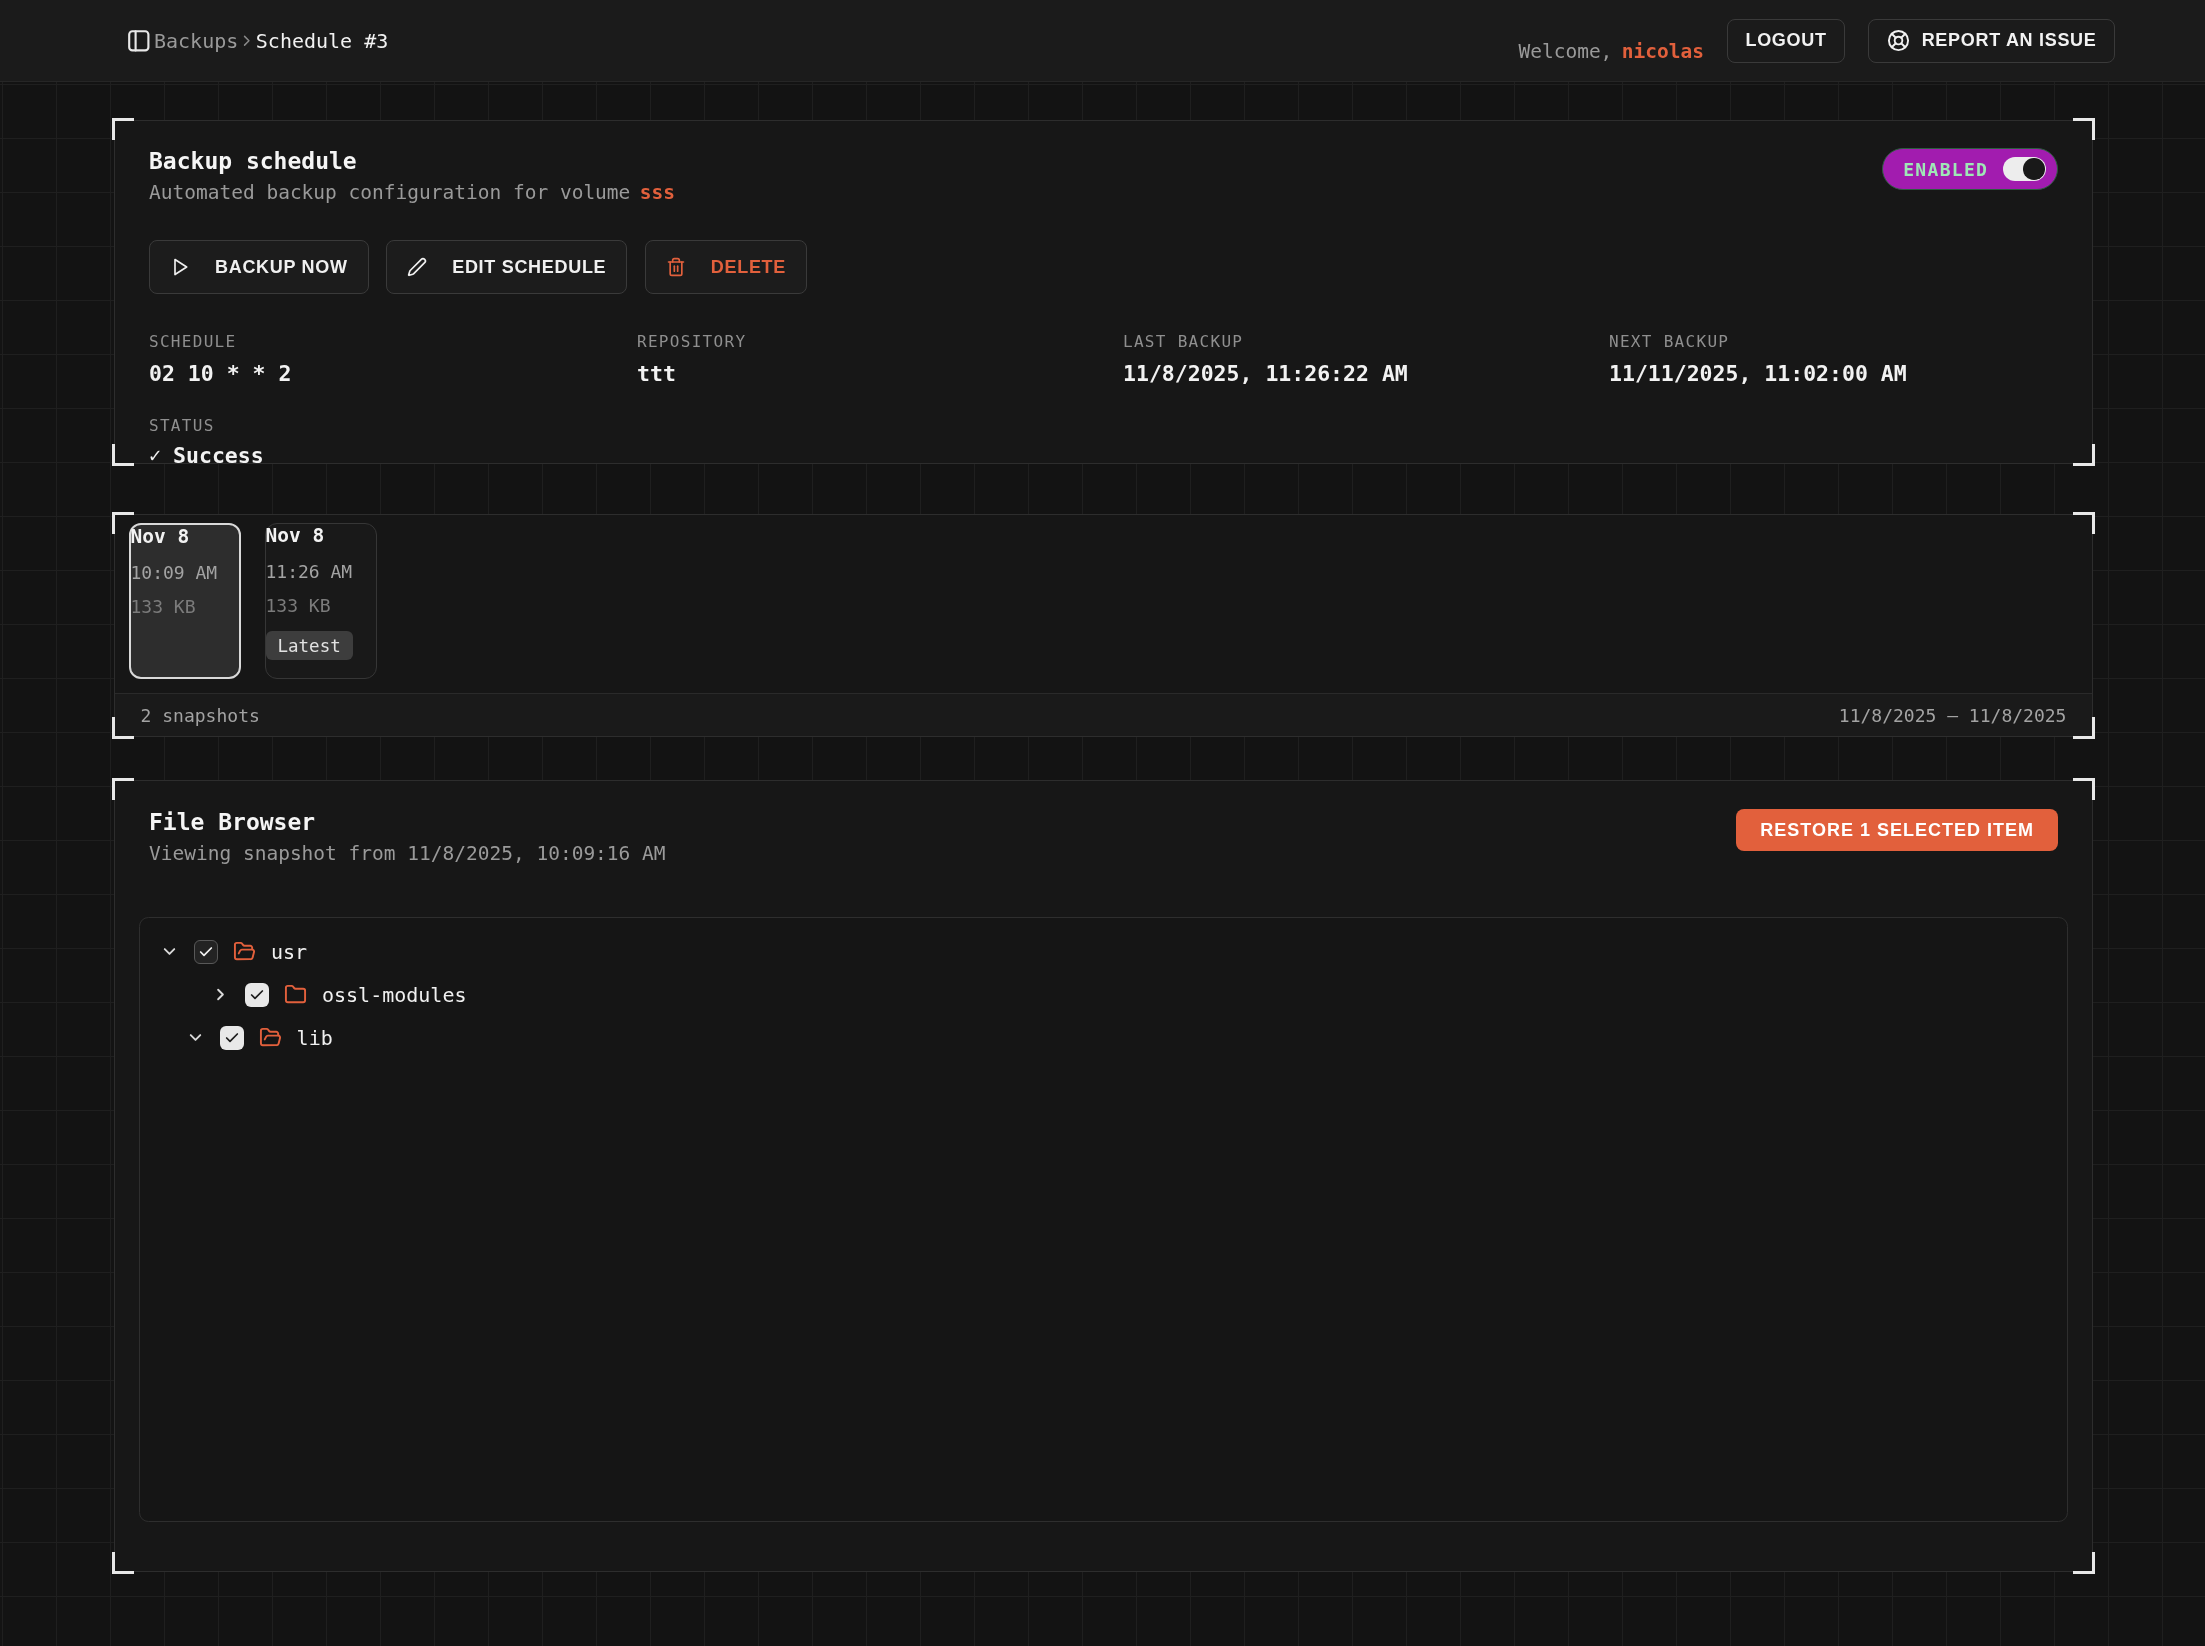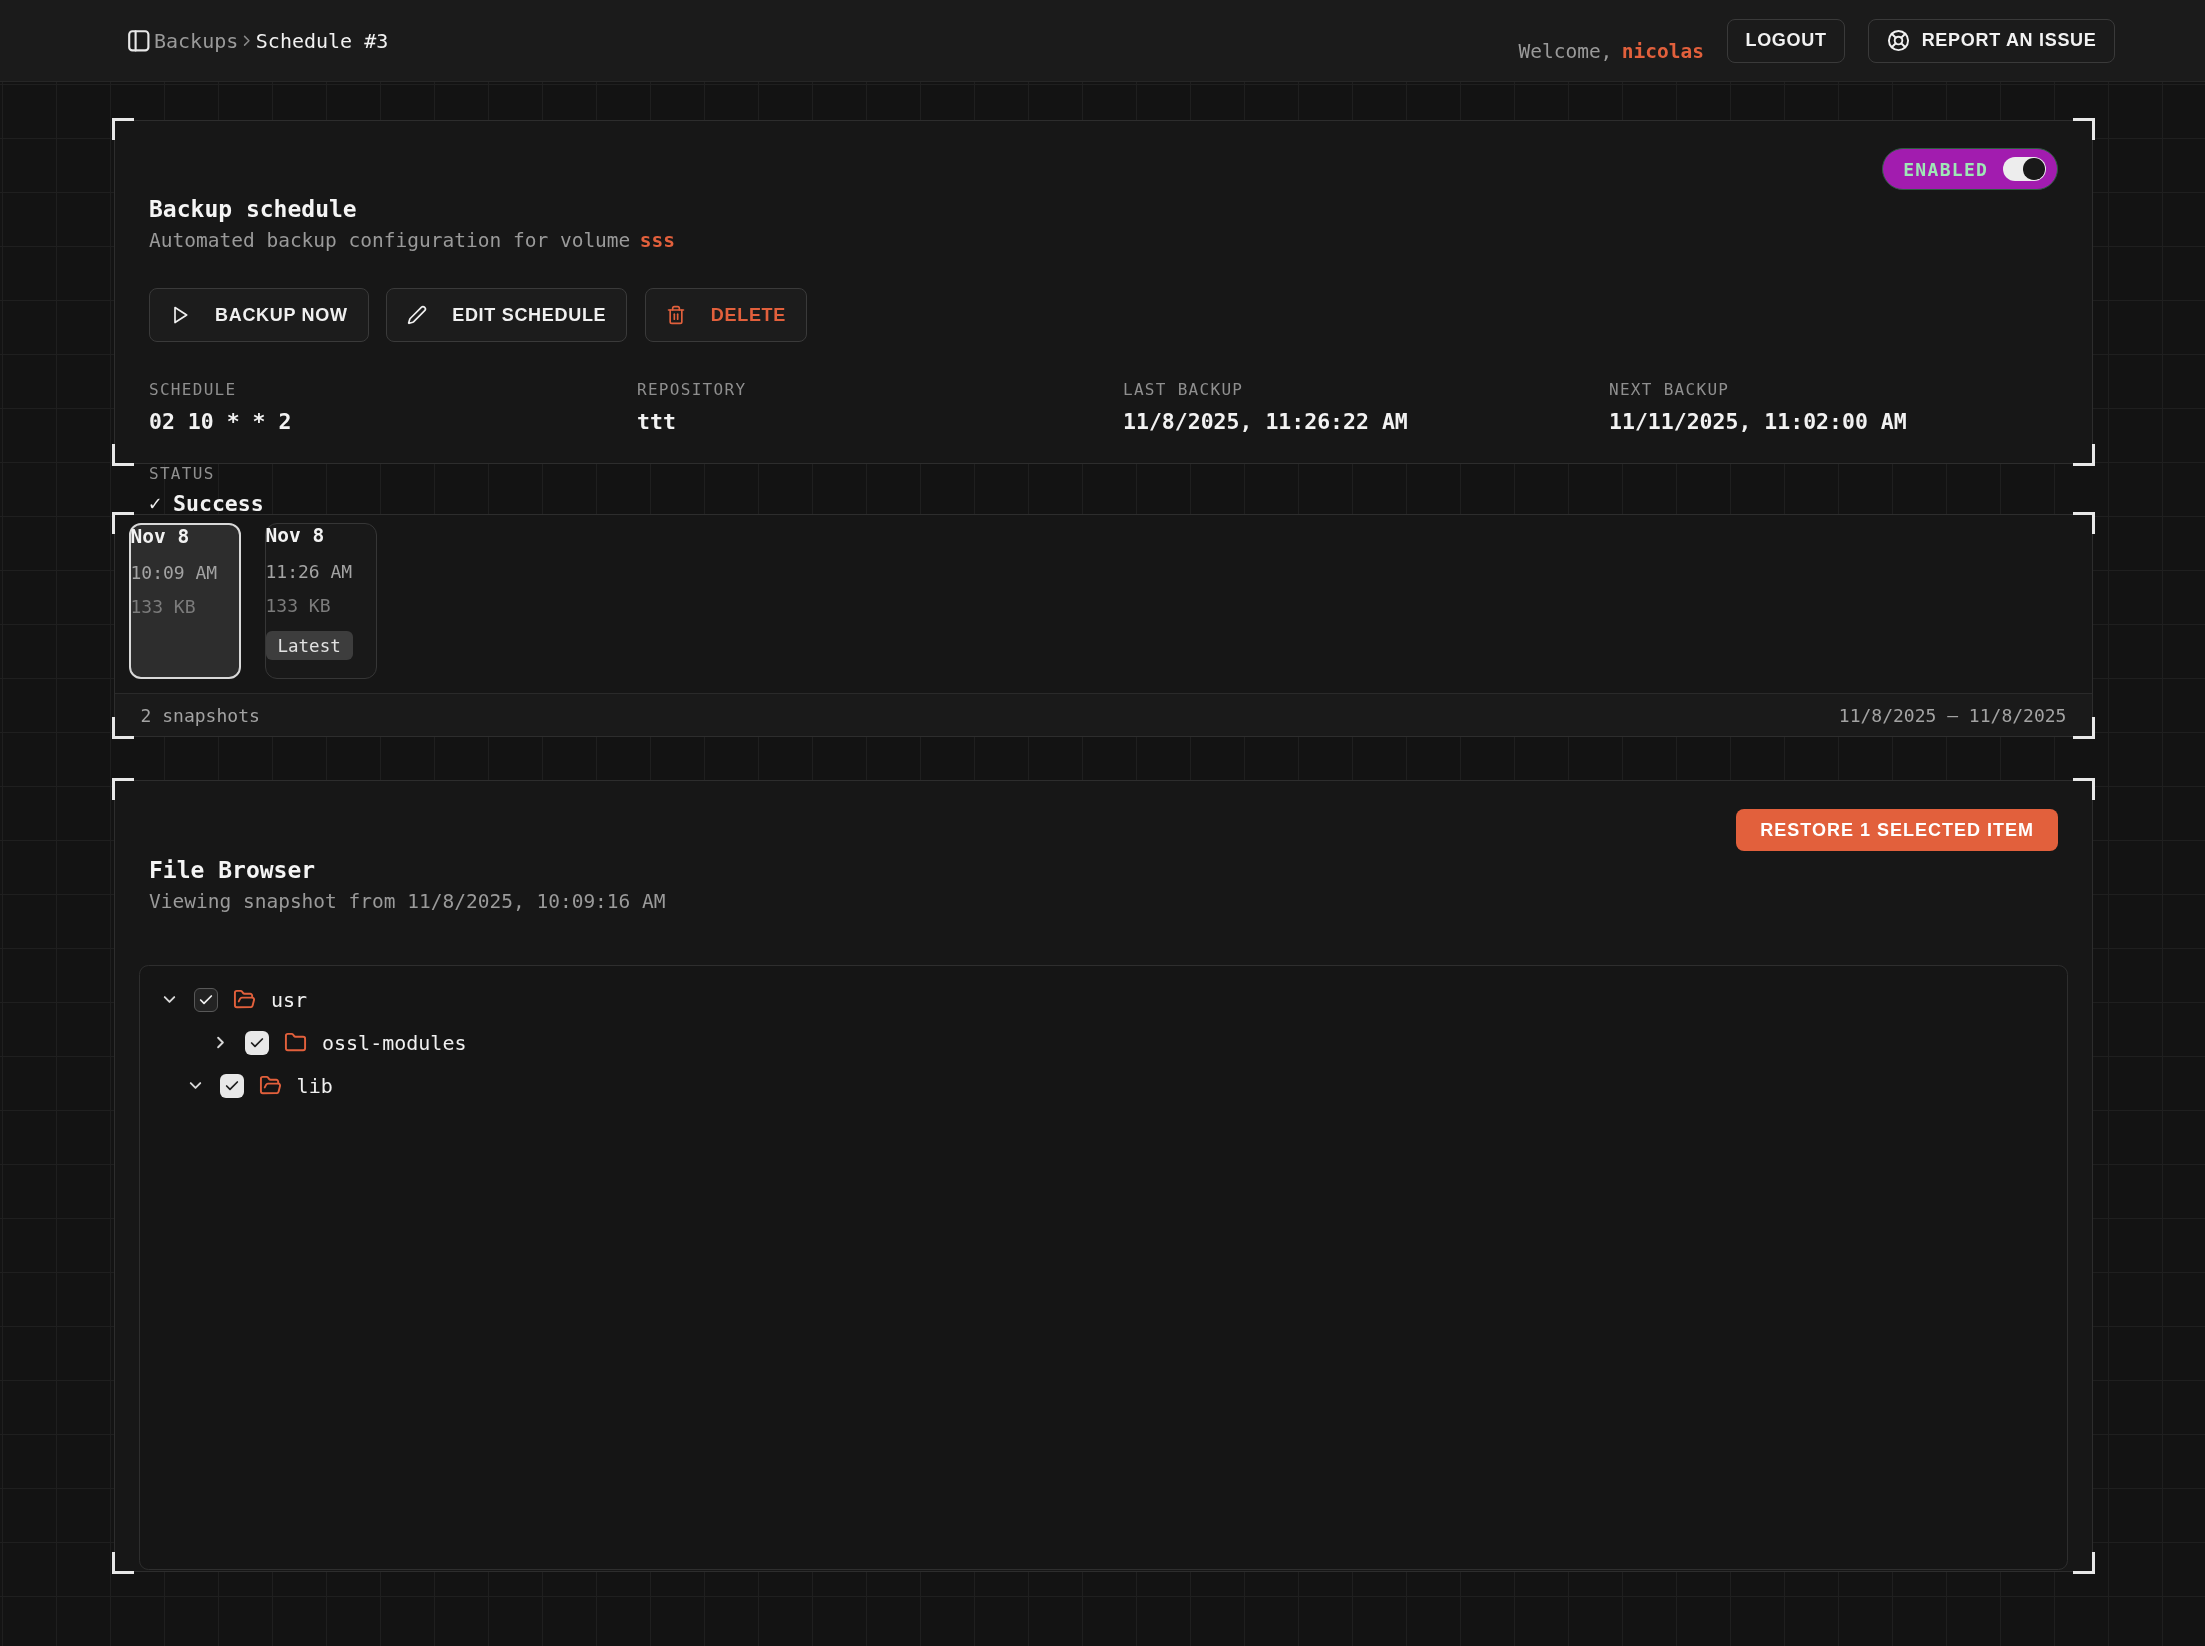--- a/index.html
+++ b/index.html
@@ -46,21 +46,21 @@
   }
   .corner { position:absolute; width:22px; height:22px; border:0 solid #e8e8e8; z-index:4; }
   .corner.tl { top:-2.7px; left:-2.7px; border-top-width:3.4px; border-left-width:3.4px; }
   .corner.tr { top:-2.7px; right:-2.7px; border-top-width:3.4px; border-right-width:3.4px; }
   .corner.bl { bottom:-2.7px; left:-2.7px; border-bottom-width:3.4px; border-left-width:3.4px; }
   .corner.br { bottom:-2.7px; right:-2.7px; border-bottom-width:3.4px; border-right-width:3.4px; }
 
   
   .card-schedule { top:120px; height:344px; padding:27px 34px; }
   .sched-head { display:flex; justify-content:space-between; align-items:flex-start; }
-  .card-title { font-size:23px; font-weight:bold; color:#f5f5f5;margin-top:48px; }
+  .card-title { font-size:23px; font-weight:bold; color:#f5f5f5; }
   .card-sub { margin-top:7.4px; font-size:19.5px; color:#9a9a9a; }
   .card-sub .vol { color:#e2603c; font-weight:bold; margin-left:9.4px; }
   .enabled-pill {
     display:flex; align-items:center; gap:15px;
     height:42px; padding:0 10.8px 0 20px; border-radius:672px;
     border:1.3px solid #2c5e3f; background:#a21caf; cursor:pointer;
   }
   .enabled-pill .lbl { font-size:18px; font-weight:bold; color:#9fe7b6; letter-spacing:1.3px; }
   .switch { position:relative; width:43px; height:24px; background:#ededed; border-radius:672px; }
   .switch .knob { position:absolute; top:1.3px; right:1.3px; width:21.5px; height:21.5px; border-radius:50%; background:#191919; }

